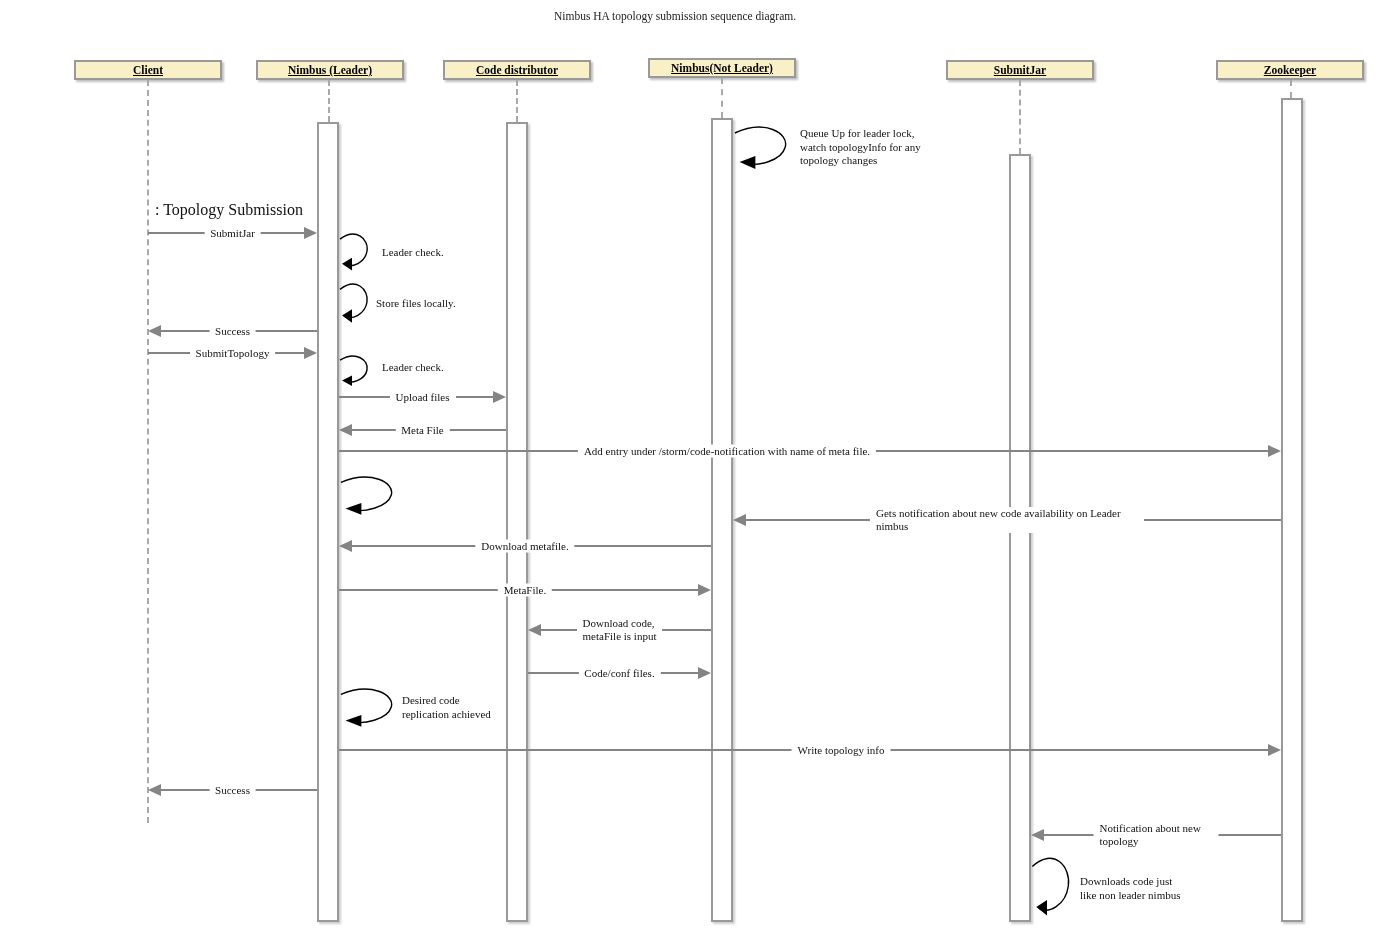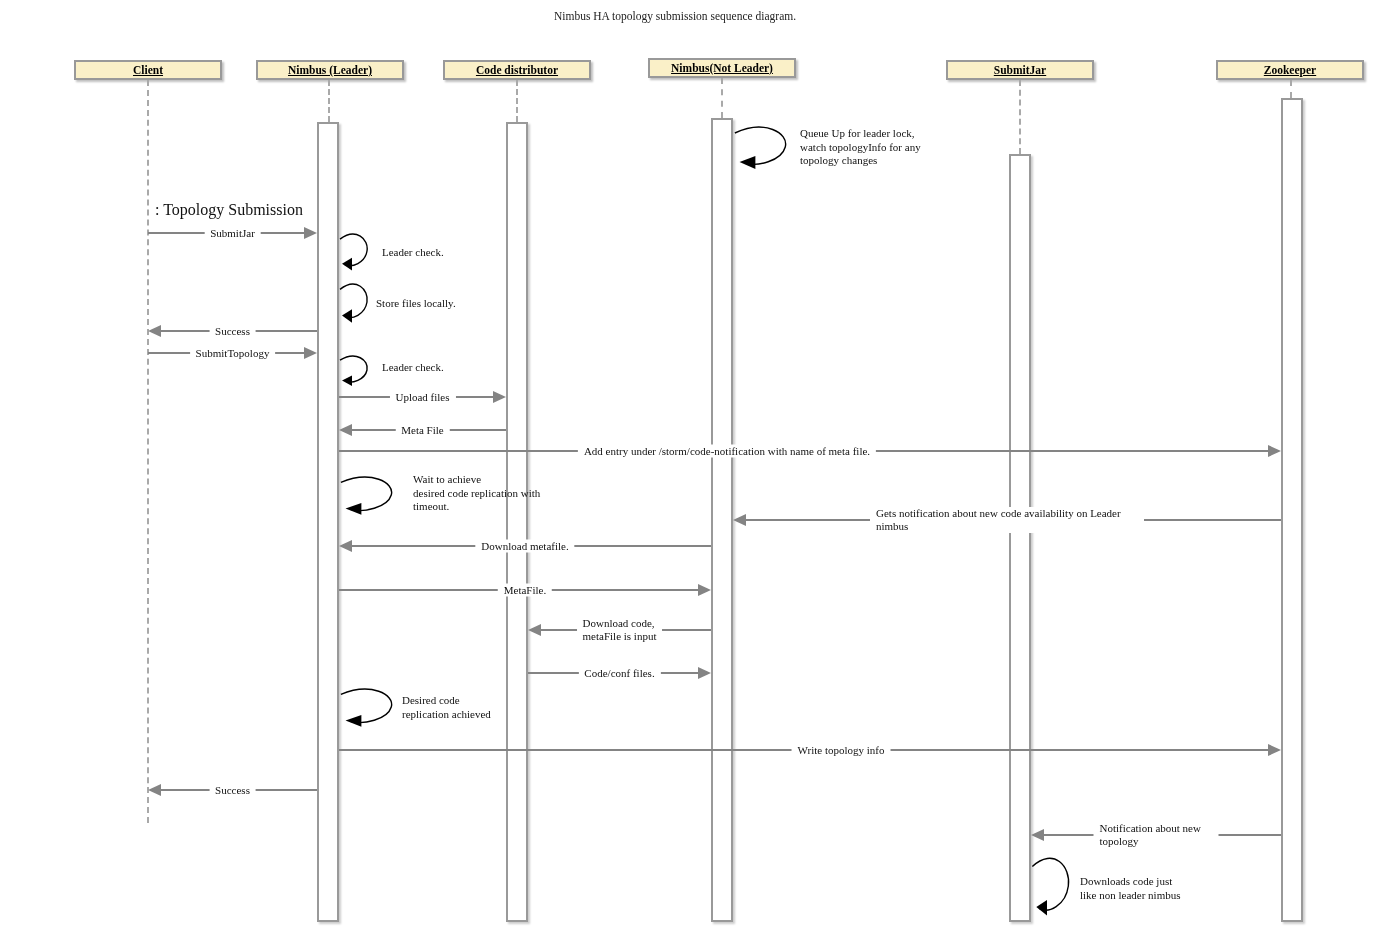--- a/index.html
+++ b/index.html
@@ -186,23 +186,20 @@
   <svg class="loop" style="left:339px;top:356px" width="30" height="28" viewBox="0 0 60 40" preserveAspectRatio="none">
     <path d="M2,6 C34,-8 60,6 56,20 C52,34 26,40 12,36" stroke="#000" fill="none" stroke-width="1.4" vector-effect="non-scaling-stroke"></path>
     <polygon points="26,28 26,43 6,35" fill="#000"></polygon>
   </svg>
   <div class="selflbl" style="left:382px;top:361px">Leader check.</div>
 
   <svg class="loop" style="left:339px;top:477px" width="56" height="36" viewBox="0 0 60 40" preserveAspectRatio="none">
     <path d="M2,6 C34,-8 60,6 56,20 C52,34 26,40 12,36" stroke="#000" fill="none" stroke-width="1.4" vector-effect="non-scaling-stroke"></path>
     <polygon points="24,29 24,42 7,35" fill="#000"></polygon>
   </svg>
-  <div class="selflbl" style="left:413px;top:473px">Wait to achieve
-desired code replication with
-timeout.</div>
 
   <svg class="loop" style="left:339px;top:689px" width="56" height="36" viewBox="0 0 60 40" preserveAspectRatio="none">
     <path d="M2,6 C34,-8 60,6 56,20 C52,34 26,40 12,36" stroke="#000" fill="none" stroke-width="1.4" vector-effect="non-scaling-stroke"></path>
     <polygon points="24,29 24,42 7,35" fill="#000"></polygon>
   </svg>
   <div class="selflbl" style="left:402px;top:694px">Desired code
 replication achieved</div>
 
   <svg class="loop" style="left:1031px;top:858px" width="40" height="56" viewBox="0 0 60 40" preserveAspectRatio="none">
     <path d="M2,6 C34,-8 60,6 56,20 C52,34 26,40 12,36" stroke="#000" fill="none" stroke-width="1.4" vector-effect="non-scaling-stroke"></path>

